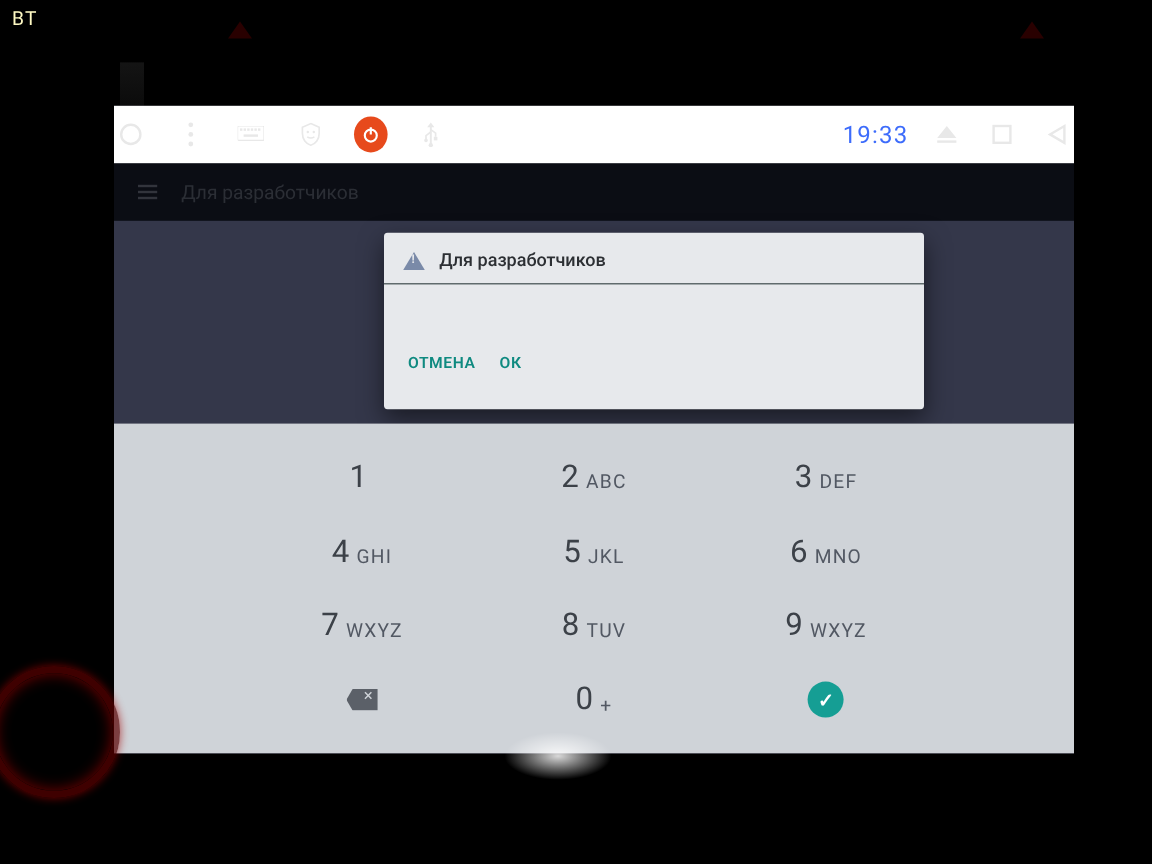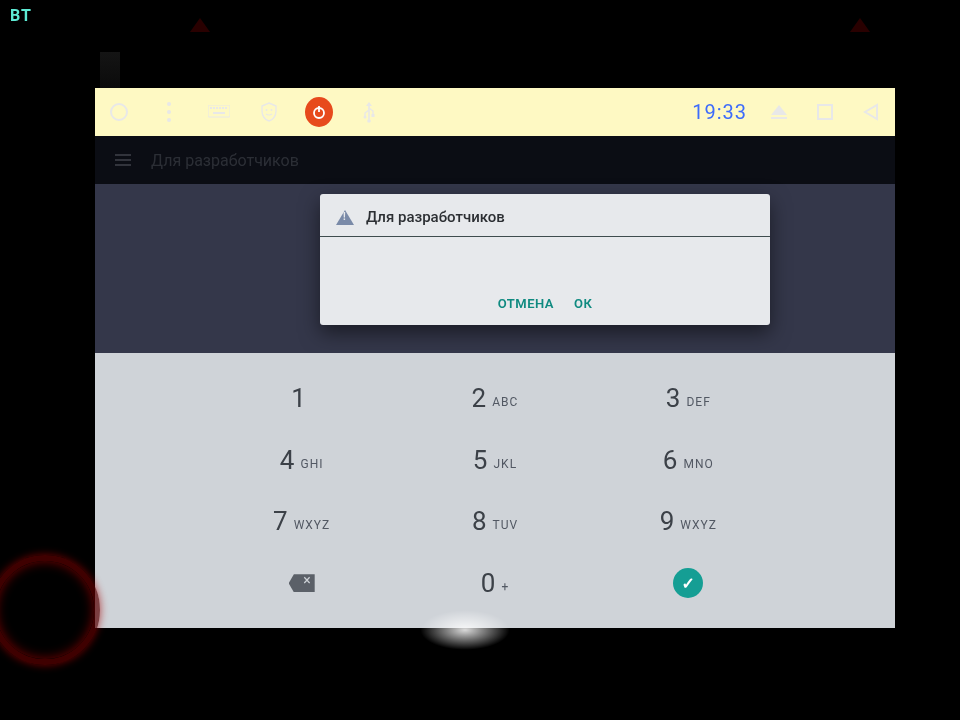--- a/index.html
+++ b/index.html
@@ -7,23 +7,23 @@
   body {
     background: #000;
     font-family: Roboto, Arial, sans-serif;
     position: relative;
   }
 
   
   .bt-label {
     position: absolute;
     top: 6px; left: 10px;
-    color: #5eead4;
+    color: #fef9c3;
     font-size: 16px;
-    font-weight: bold;
+    font-weight: normal;
     letter-spacing: 1px;
   }
   .hazard { position: absolute; top: 18px; }
   .hazard.left { left: 190px; }
   .hazard.right { right: 90px; }
   .hazard .tri {
     width: 0; height: 0;
     border-left: 10px solid transparent;
     border-right: 10px solid transparent;
     border-bottom: 14px solid #3a0000;
@@ -43,23 +43,23 @@
     left: 95px; top: 88px;
     width: 800px; height: 540px;
     background: #0b0d14;
     overflow: hidden;
   }
 
   .statusbar {
     height: 48px;
     display: flex;
     align-items: center;
-    padding: 0 10px;
+    padding: 0 0;
     color: #e8e8e8;
-    background: #fef9c3;
+    background: #ffffff;
   }
   .sb-left { display: flex; align-items: center; gap: 22px; }
   .sb-right { margin-left: auto; display: flex; align-items: center; gap: 18px; }
   .sb-icon { display: flex; align-items: center; justify-content: center; width: 28px; height: 28px; cursor: pointer; }
   .sb-icon svg { display: block; }
   .dots3 { width: 4px; display: flex; flex-direction: column; gap: 4px; }
   .dots3 span { width: 4px; height: 4px; border-radius: 50%; background: #e8e8e8; }
   .power-btn {
     width: 30px; height: 30px; border-radius: 50%;
     background: #e74a1c;
@@ -108,22 +108,22 @@
     content:"!";
     position:absolute; left:-2px; top:1px;
     color:#e7e9ec; font-size:10px; font-weight:bold;
   }
   .dialog-title { color: #2c2f33; font-size: 15px; font-weight: 500; }
   .dialog-body {
     border-top: 1px solid #3f4c4e;
     height: 50px;
   }
   .dialog-actions {
-    display: flex; justify-content: center; gap: 20px;
-    padding: 10px 20px 14px 20px;
+    display: flex; justify-content: flex-start; gap: 20px;
+    padding: 10px 20px 30px 20px;
   }
   .dlg-btn {
     color: #0f8a80;
     font-size: 13px;
     font-weight: 600;
     letter-spacing: .5px;
     cursor: pointer;
   }
 
   
@@ -137,21 +137,21 @@
     grid-template-rows: repeat(4, 1fr);
     padding: 14px 130px 14px 130px;
     column-gap: 40px;
   }
   .key {
     display: flex; align-items: center; justify-content: center;
     gap: 6px;
     cursor: pointer;
   }
   .key .digit { font-size: 26px; color: #3c4148; font-weight: 400; }
-  .key .letters { font-size: 12px; color: #525863; letter-spacing: 1px; align-self: center; margin-top: 8px; }
+  .key .letters { font-size: 16px; color: #525863; letter-spacing: 1px; align-self: center; margin-top: 8px; }
   .key.backspace .bsp {
     width: 26px; height: 18px;
     background: #5b6068;
     clip-path: polygon(20% 0, 100% 0, 100% 100%, 20% 100%, 0 50%);
     position: relative;
   }
   .key.backspace .bsp::after{
     content:"×"; color:#cfd3d8;
     position:absolute; right:4px; top:-2px;
     font-size:14px;

